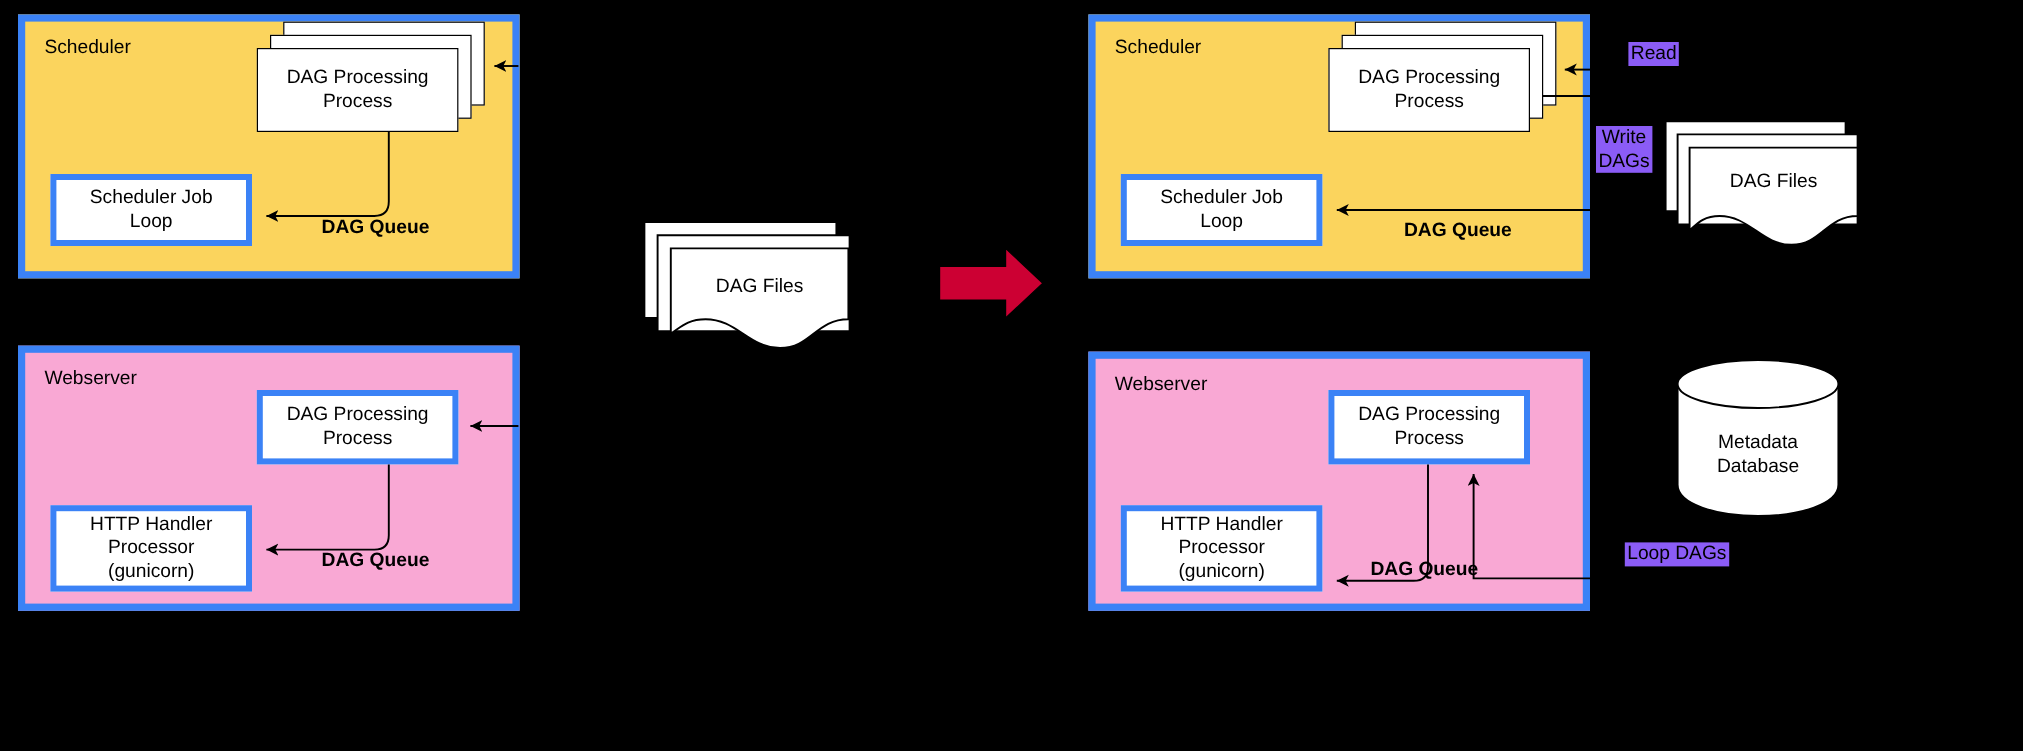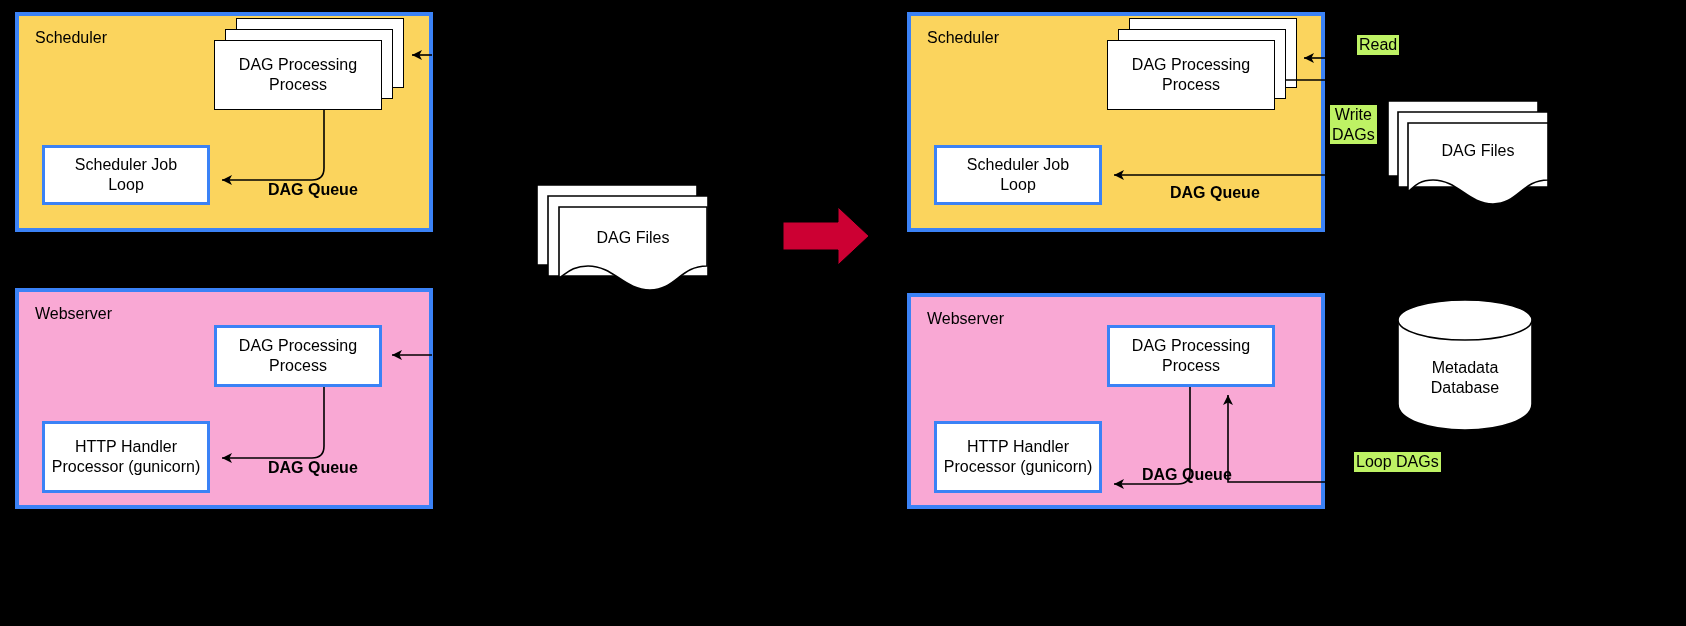--- a/index.html
+++ b/index.html
@@ -23,41 +23,41 @@
     display: flex;
     align-items: center;
     justify-content: center;
     text-align: center;
     color: #000000;
     line-height: 1.22;
   }
 
   
   .group {
-    border: 4px solid #3b82f6;
+    border: 6px solid #3b82f6;
     display: block;
     text-decoration: underline;
   }
   .group.sched { background: #FBD45D; }
   .group.web   { background: #f9a8d4; }
 
   .group-label {
     position: absolute;
     left: 16px;
     top: 12px;
     font-size: 16px;
     color: #000000;
     text-align: left;
     white-space: nowrap;
   }
 
   
   .box {
     background: #FFFFFF;
-    border: 3px solid #3b82f6;
+    border: 5px solid #3b82f6;
     font-size: 16px;
     padding: 0 6px;
   }
 
   
   .stack {
     position: absolute;
   }
   .stack .sheet {
     position: absolute;
@@ -81,21 +81,21 @@
   }
   svg.overlay text {
     font-family: "Liberation Sans", sans-serif;
     font-size: 16px;
     fill: #000000;
   }
 
   
   .plate {
     position: absolute;
-    background: #bef264;
+    background: #8b5cf6;
     color: #000000;
     font-size: 16px;
     line-height: 1.22;
     padding: 0 2px;
     white-space: pre-line;
     text-align: center;
   }
   
   .edge-label {
     position: absolute;

